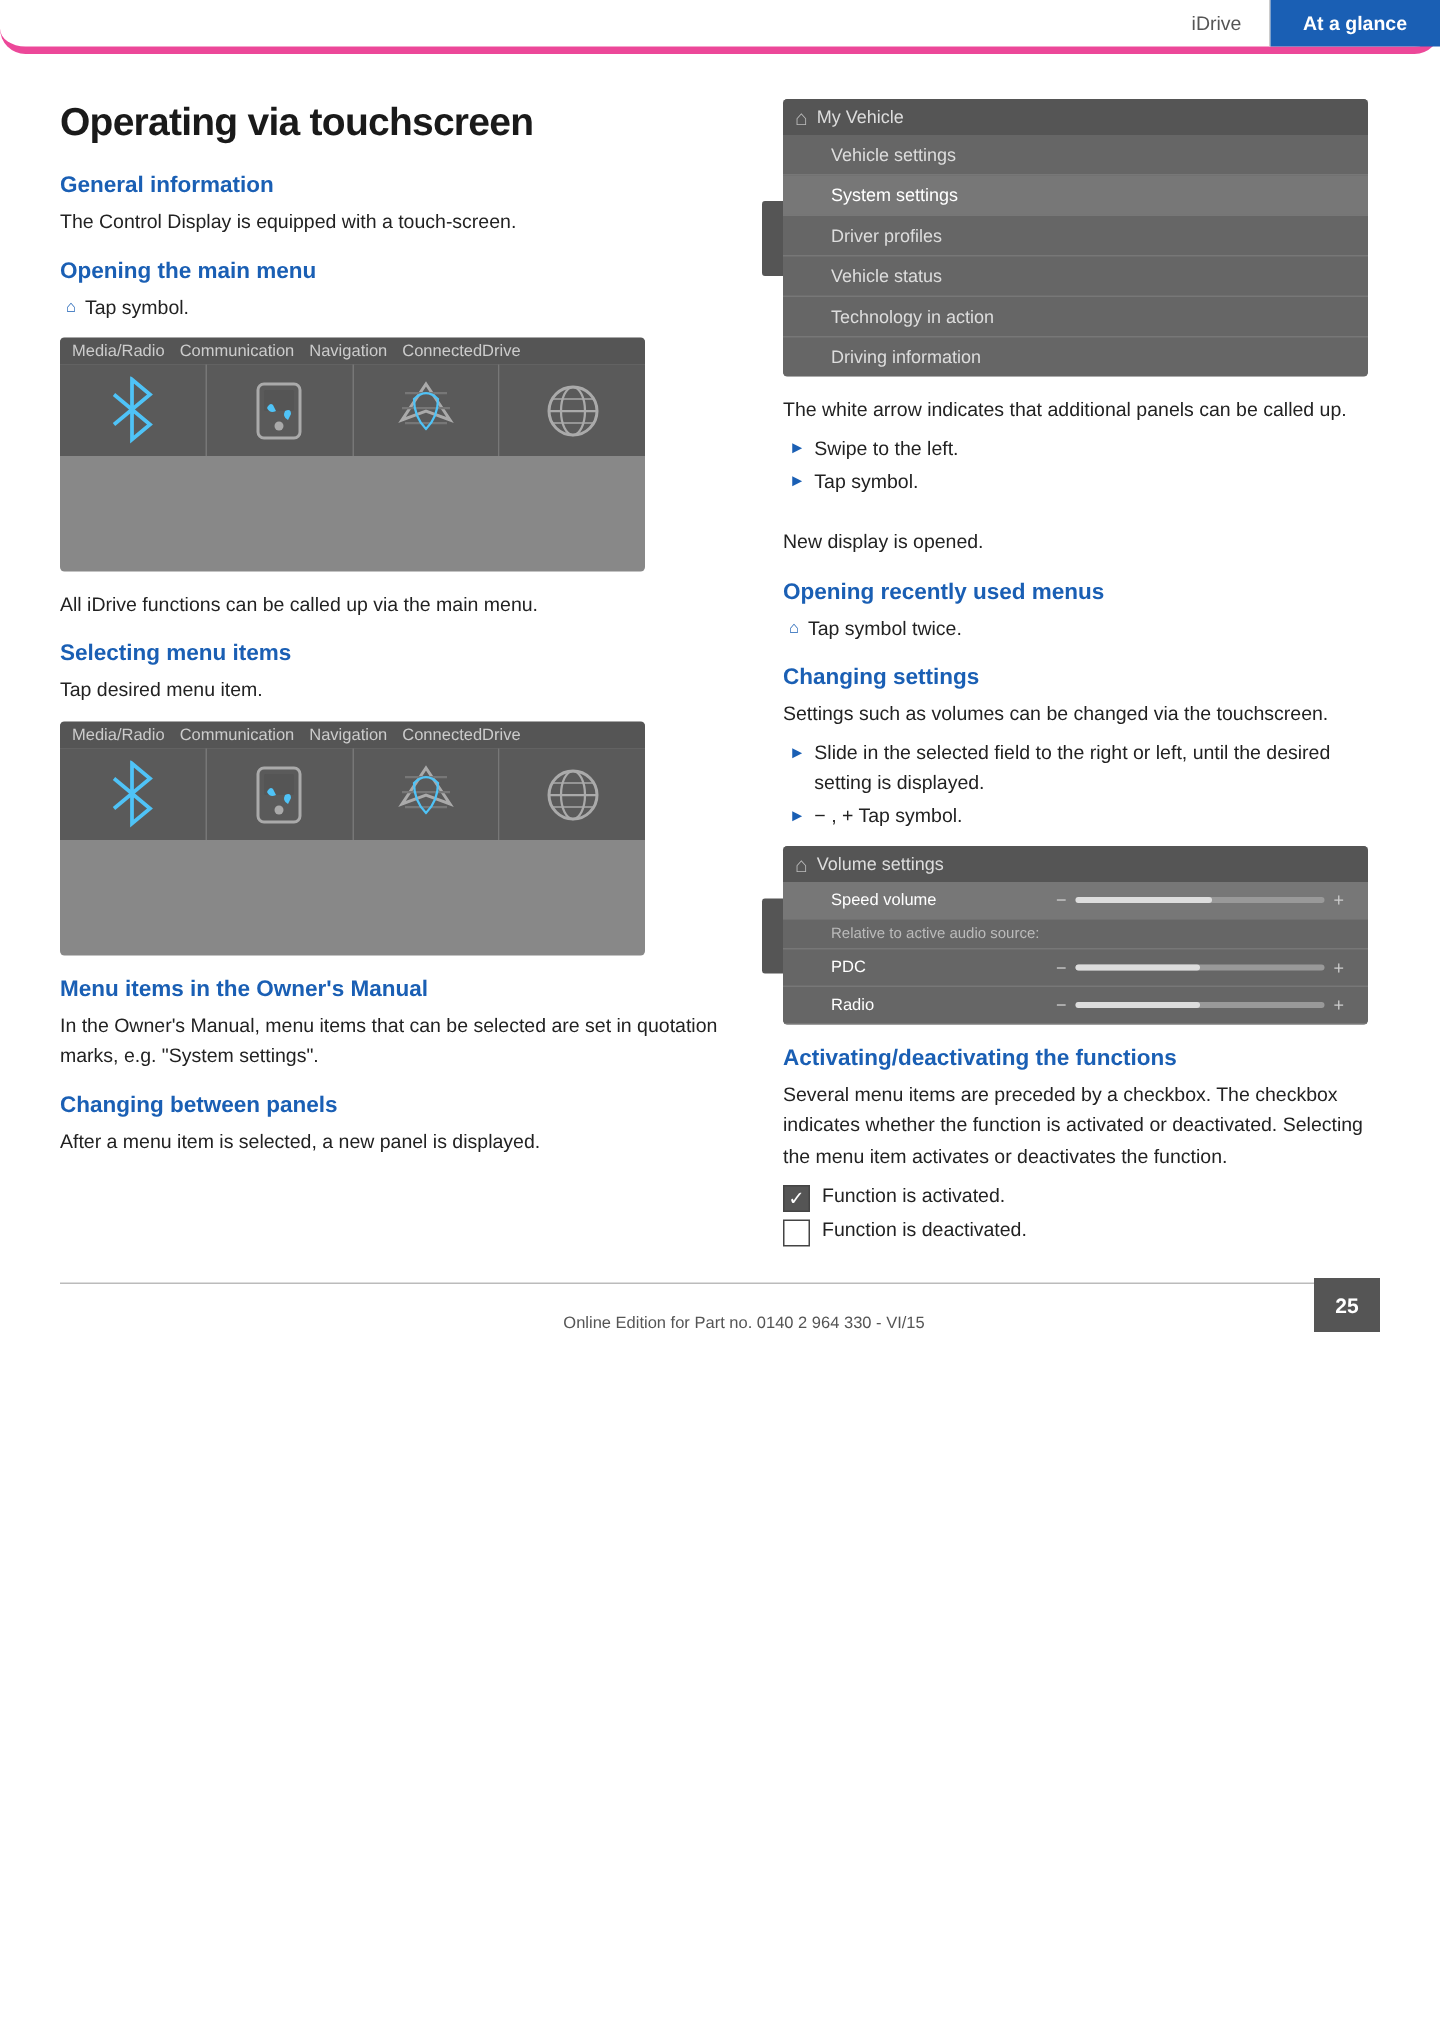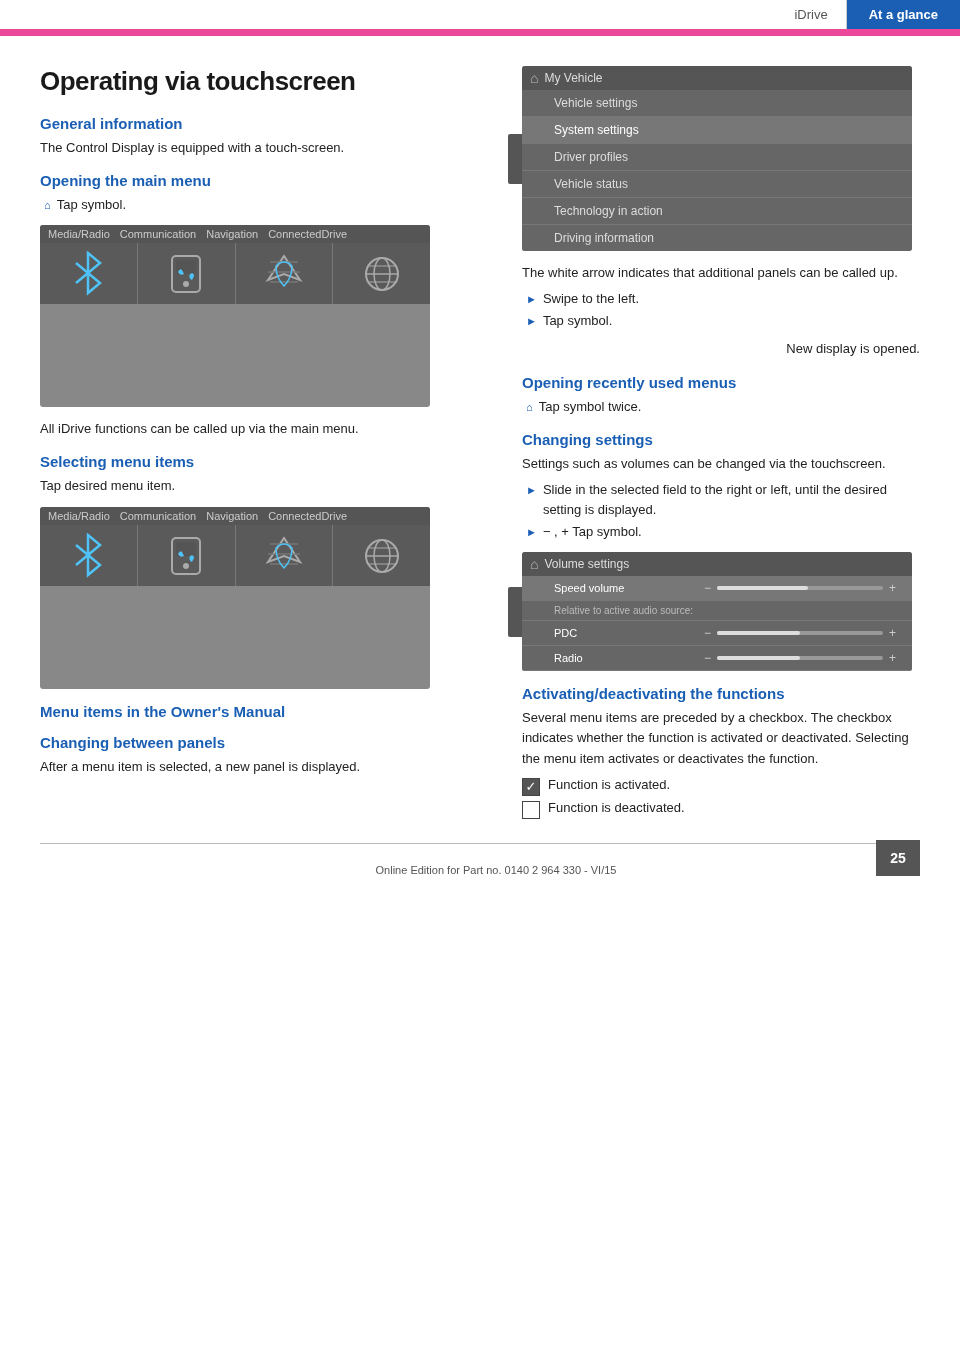--- a/index.html
+++ b/index.html
@@ -11,22 +11,23 @@
       color: #222;
       background: #fff;
       position: relative;
     }
 
     
     .header {
       display: flex;
       justify-content: flex-end;
       align-items: stretch;
-      border-bottom: 7px solid #ec4899;
+      border-bottom: 5px solid #ec4899;
       height: 36px;
+      border-radius: 17px;
     }
     .header-idrive {
       padding: 0 18px;
       display: flex;
       align-items: center;
       color: #555;
       font-size: 13px;
       border-right: 1px solid #ccc;
     }
     .header-at-a-glance {
@@ -98,21 +99,21 @@
       flex-shrink: 0;
     }
 
     
     .screen-mockup {
       background: #888;
       border-radius: 3px;
       margin: 10px 0 12px 0;
       overflow: hidden;
       width: 390px;
-      height: 182px;
+      height: 156px;
       position: relative;
     }
     .screen-top-bar {
       background: #555;
       color: #ddd;
       font-size: 11px;
       padding: 3px 8px;
       display: flex;
       gap: 10px;
     }
@@ -452,20 +453,21 @@
               <line x1="6" y1="22" x2="38" y2="22" stroke="#aaa" stroke-width="1.5"></line>
               <line x1="8" y1="14" x2="36" y2="14" stroke="#aaa" stroke-width="1"></line>
               <line x1="8" y1="30" x2="36" y2="30" stroke="#aaa" stroke-width="1"></line>
             </svg>
           </div>
         </div>
       </div>
     </div>
 
     <div class="section-heading">Menu items in the Owner's Manual</div>
+    <p class="body-text">In the Owner's Manual, menu items that can be selected are set in quotation marks, e.g. "System settings".</p>
 
     <div class="section-heading">Changing between panels</div>
     <p class="body-text">After a menu item is selected, a new panel is displayed.</p>
 
   </div>
 
   <div class="right-col">
 
     <div class="car-display-wrapper" style="position:relative; margin-bottom:12px;">
       <div style="position:absolute; left:-14px; top:50%; transform:translateY(-50%); width:14px; height:50px; background:#555; border-radius:2px 0 0 2px; z-index:2;"></div>
@@ -488,21 +490,21 @@
     <p class="body-text">The white arrow indicates that additional panels can be called up.</p>
 
     <div class="bullet-item">
       <span class="bullet-arrow">►</span>
       <span>Swipe to the left.</span>
     </div>
     <div class="bullet-item">
       <span class="bullet-arrow">►</span>
       <span>Tap symbol.</span>
     </div>
-    <p class="body-text" style="margin-top:8px;text-align:right;">New display is opened.</p>
+    <p class="body-text" style="margin-top:20px;">New display is opened.</p>
 
     <div class="section-heading">Opening recently used menus</div>
     <div class="bullet-item">
       <span class="bullet-arrow">⌂</span>
       <span>Tap symbol twice.</span>
     </div>
 
     <div class="section-heading">Changing settings</div>
     <p class="body-text">Settings such as volumes can be changed via the touchscreen.</p>
 

